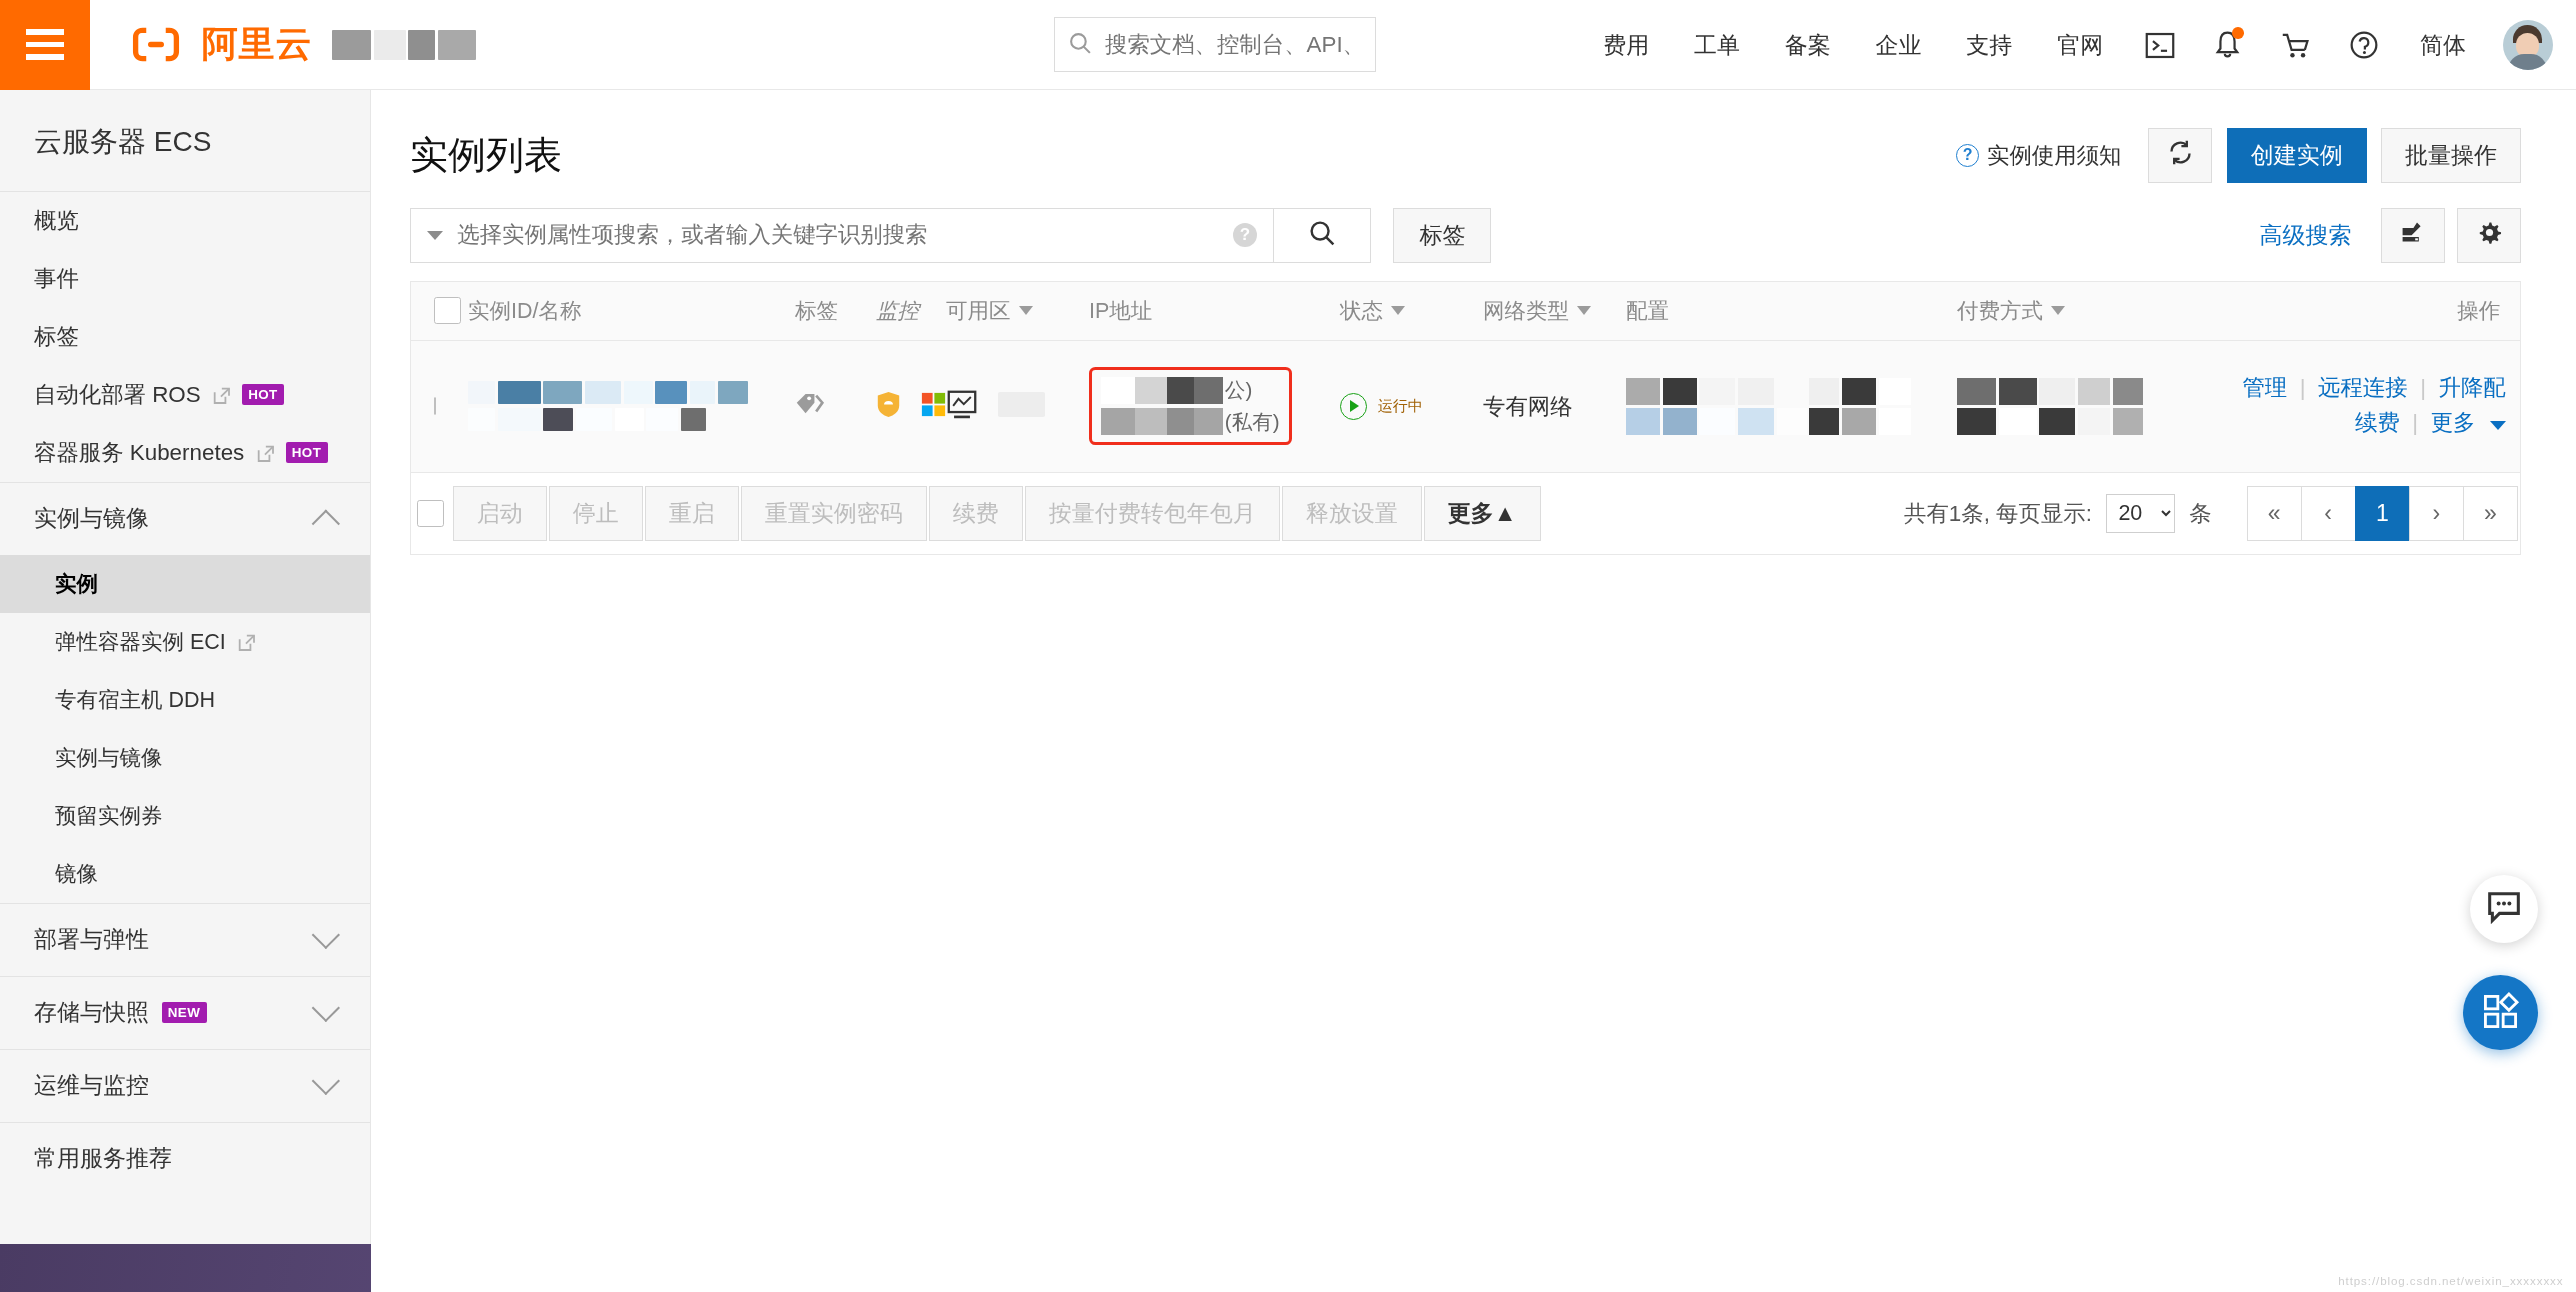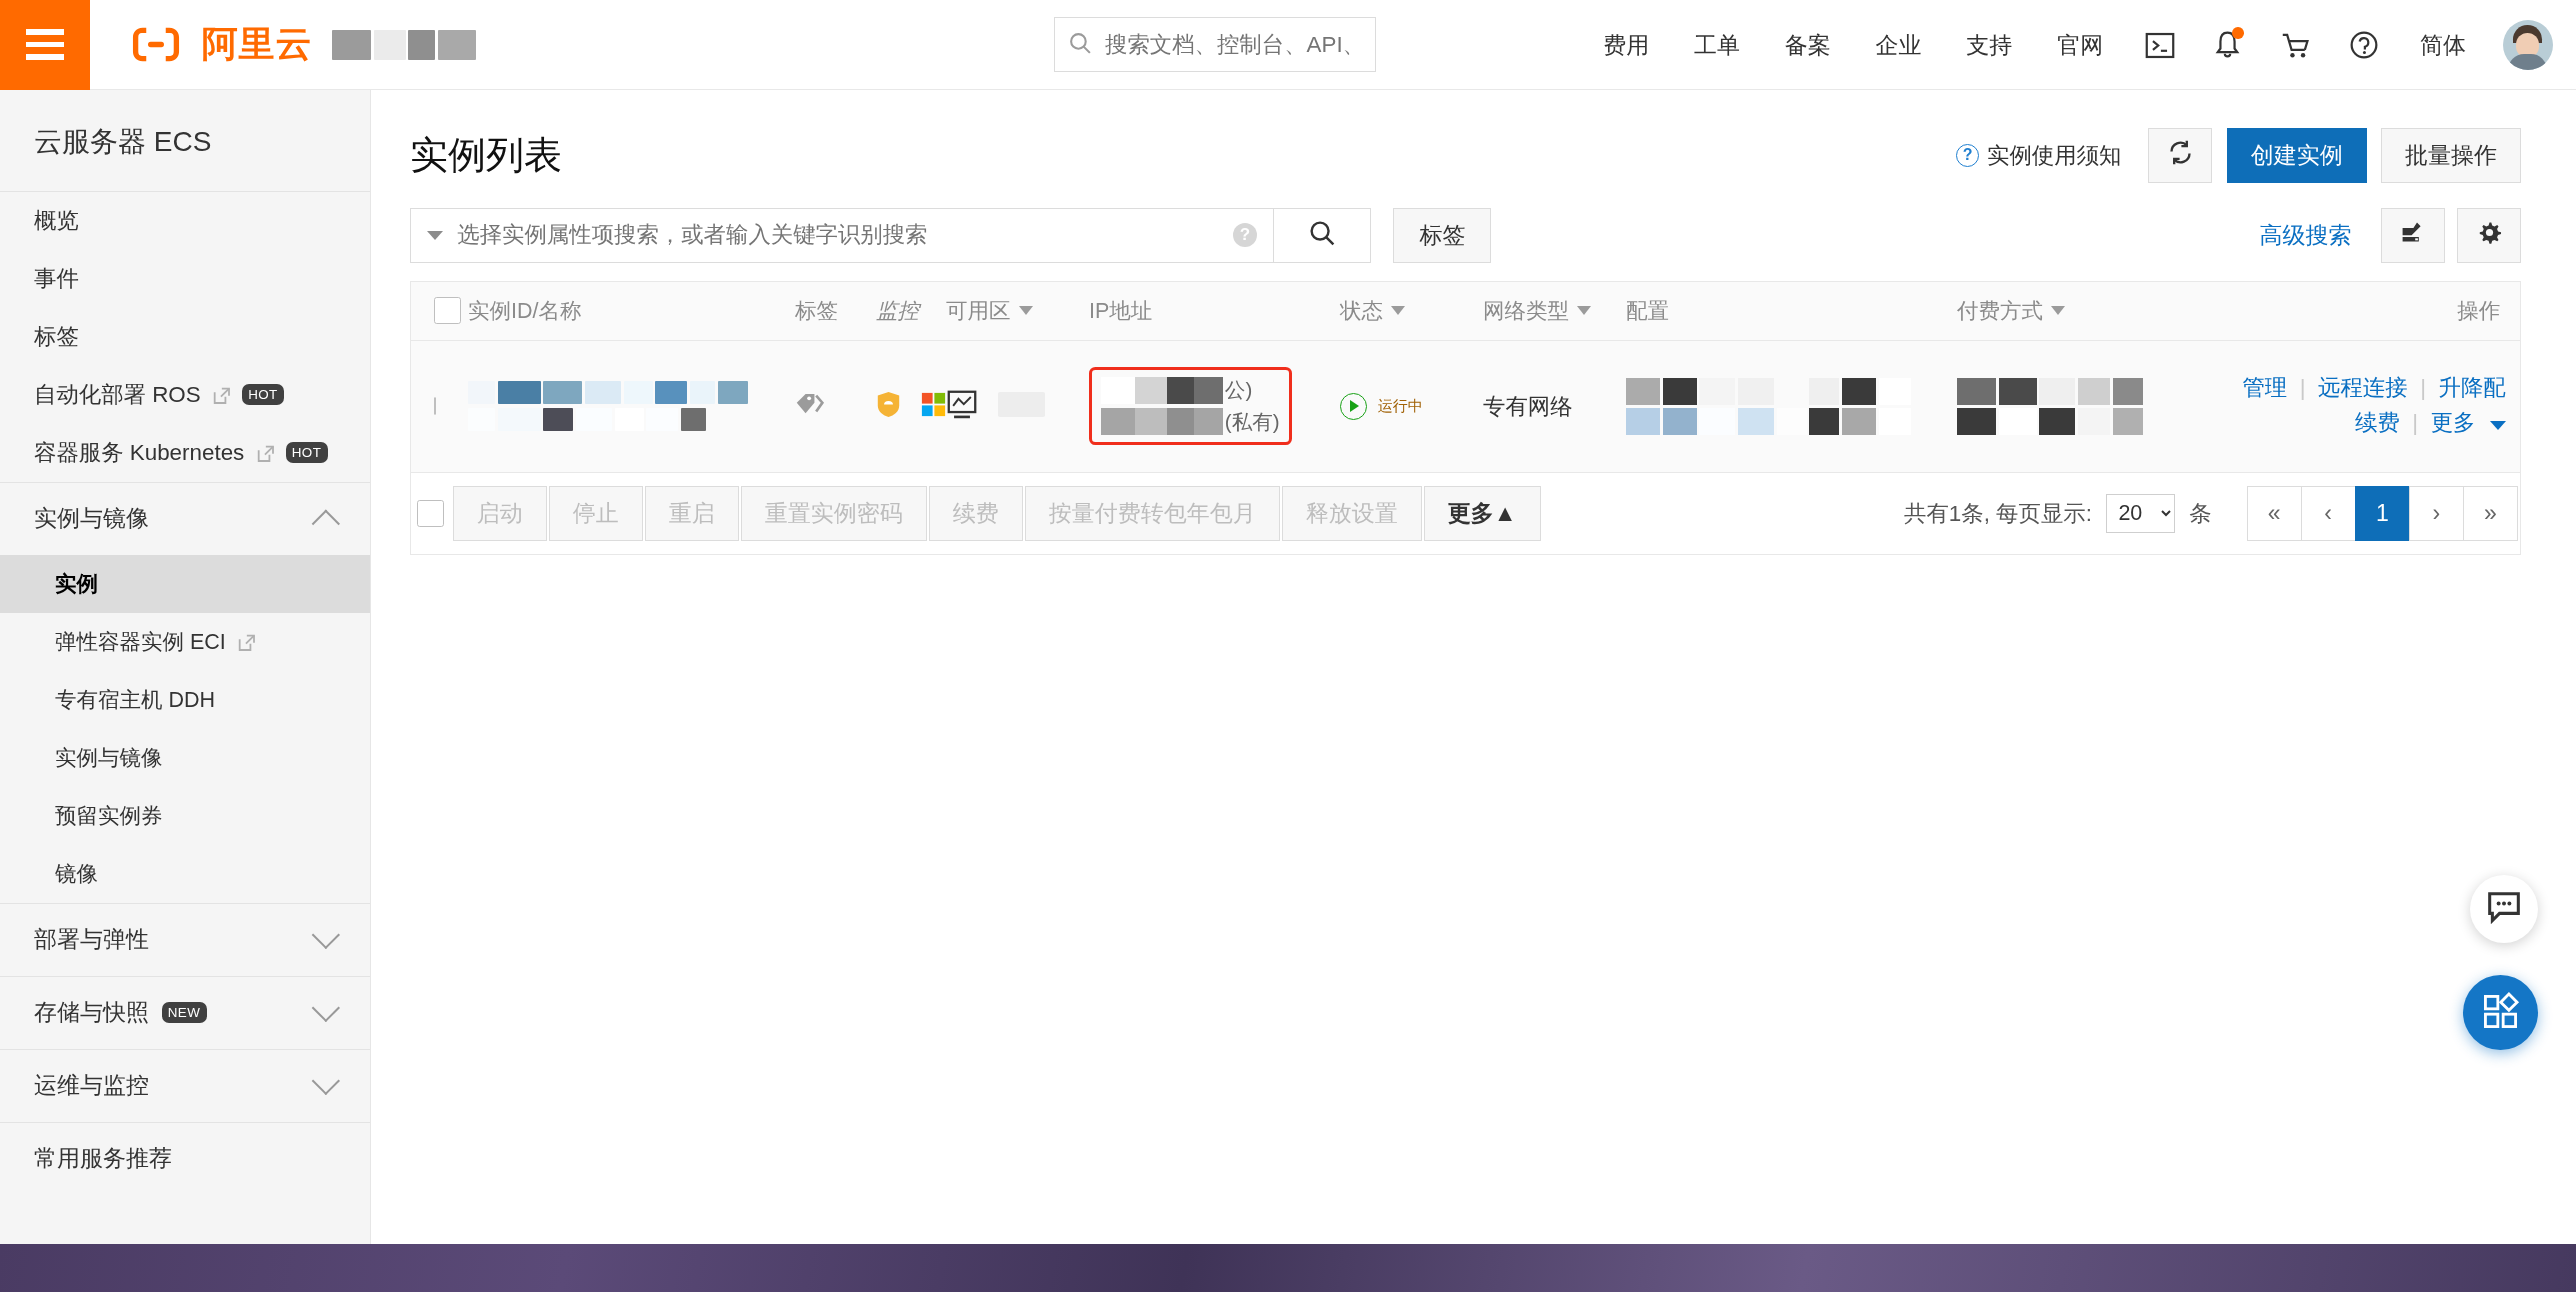--- a/index.html
+++ b/index.html
@@ -81,22 +81,22 @@
     font-size: 22.4px; color: #333; cursor: pointer;
   }
   .side-item.sub { padding-left: 55px; font-size: 21.5px; }
   .side-item.active { background: #dcdcdc; font-weight: 700; color: #000; }
   .side-group {
     display: flex; align-items: center; justify-content: space-between;
     height: 73px; padding: 0 34px; font-size: 23px; color: #333;
     border-top: 0.9px solid #e3e3e3; cursor: pointer;
   }
   .badge {
-    font-size: 13.4px; color: #fff; background: #404040; padding: 1.8px 6.3px;
-    border-radius: 7px; font-weight: 400; letter-spacing: 0.4px; line-height: 1.3;
+    font-size: 13.4px; color: #fff; background: #a21caf; padding: 1.8px 6.3px;
+    border-radius: 2px; font-weight: 700; letter-spacing: 0.4px; line-height: 1.3;
   }
   .ext { width: 18px; height: 18px; position: relative; display: inline-block; }
   .chev { width: 19.7px; height: 19.7px; border-right: 2.7px solid #999; border-bottom: 2.7px solid #999; }
   .chev.down { transform: rotate(45deg) translate(-3.6px,-3.6px); }
   .chev.up { transform: rotate(-135deg) translate(-3.6px,-3.6px); }
   .collapse-handle {
     position: absolute; left: 371px; top: 653px; width: 23px; height: 97px;
     background: #ececec; border-radius: 0 5.4px 5.4px 0;
     display: flex; align-items: center; justify-content: center; cursor: pointer;
     clip-path: polygon(0 0, 100% 6%, 100% 94%, 0 100%);
@@ -734,15 +734,18 @@
       <svg width="39" height="39" viewBox="0 0 44 44">
         <rect x="5" y="5" width="14" height="14" fill="none" stroke="#fff" stroke-width="3.2"></rect>
         <rect x="5" y="25" width="14" height="14" fill="none" stroke="#fff" stroke-width="3.2"></rect>
         <rect x="25" y="25" width="14" height="14" fill="none" stroke="#fff" stroke-width="3.2"></rect>
         <rect x="25" y="5" width="13" height="13" fill="none" stroke="#fff" stroke-width="3.2" transform="rotate(45 31.5 11.5)"></rect>
       </svg>
     </span>
   </div>
 
   <div class="wallpaper"></div>
+  <div class="wp-white">
+    <div class="watermark">https://blog.csdn.net/weixin_xxxxxxxx</div>
+  </div>
 
 </div>
 
 
 </body></html>

